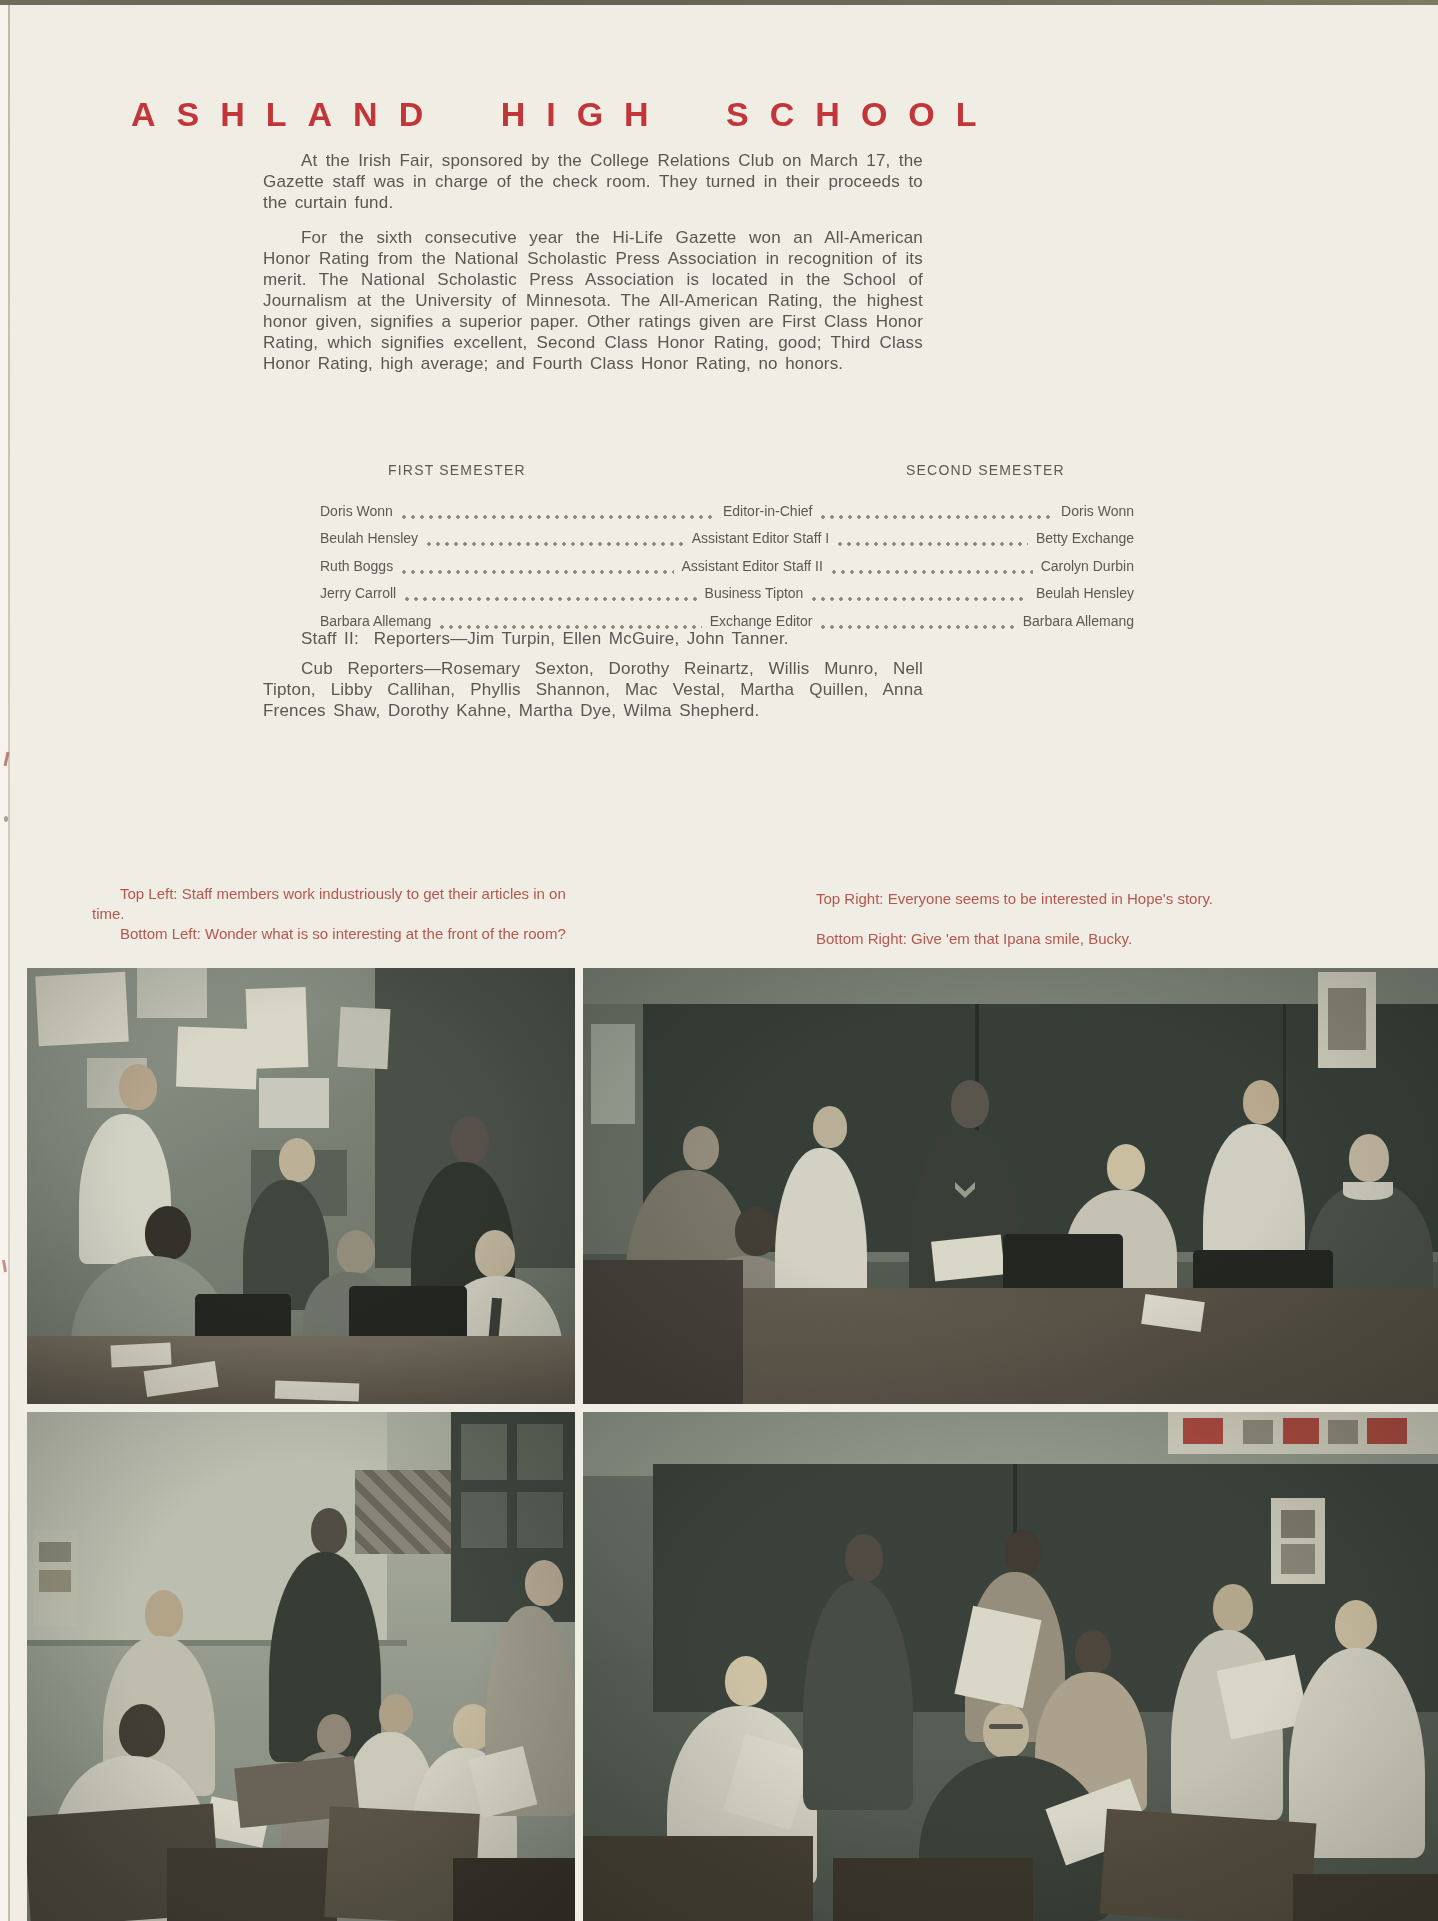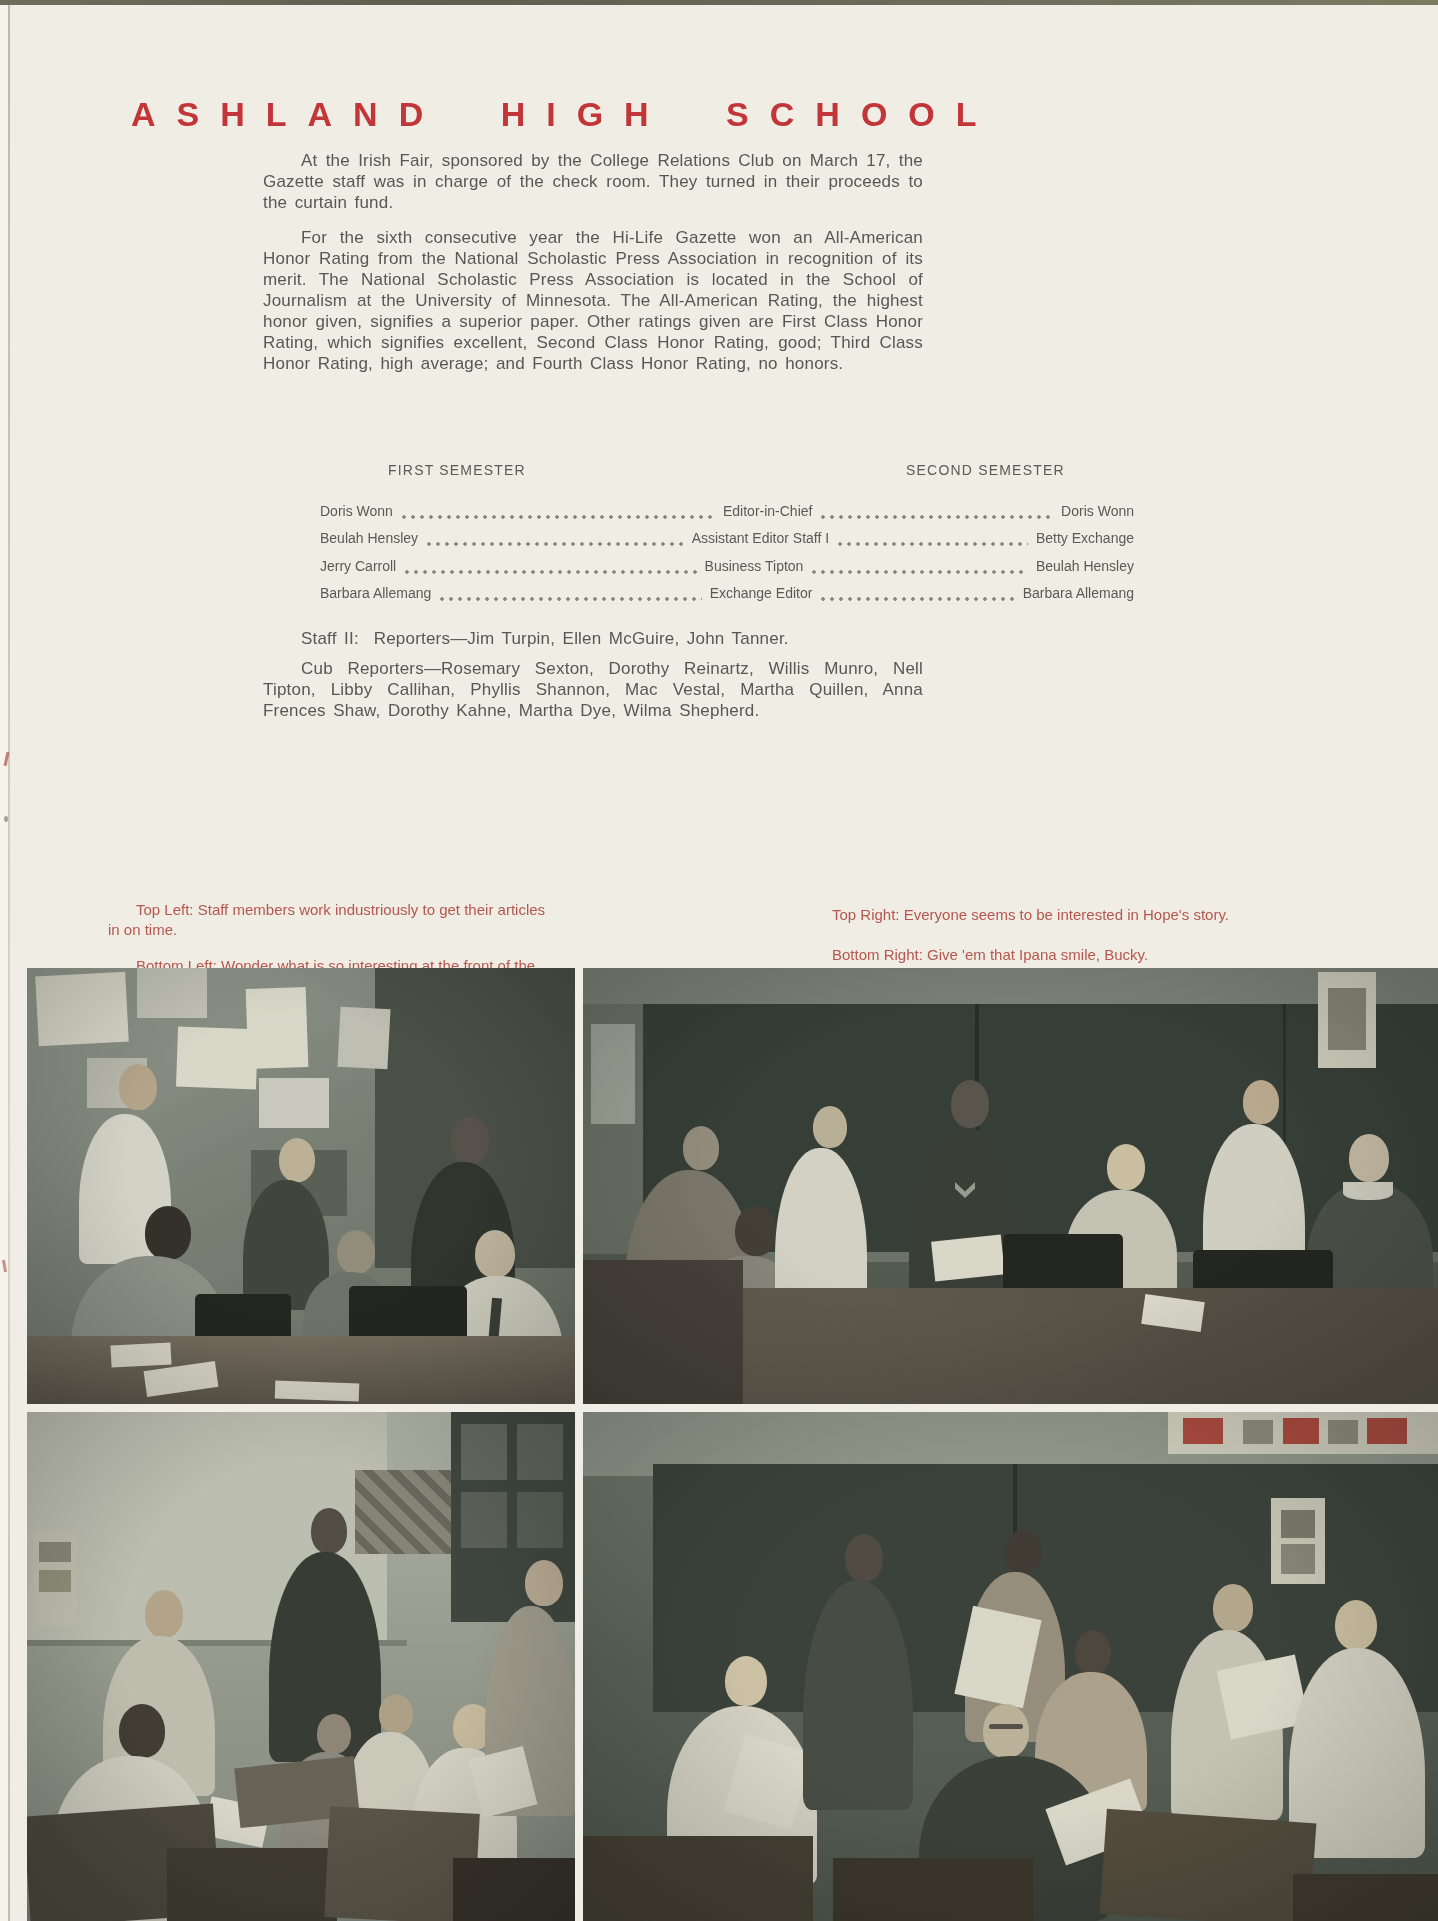--- a/index.html
+++ b/index.html
@@ -32,21 +32,21 @@
     background-size:9px 15px;background-repeat:repeat-x;}
   .leader.l{flex:1.35;}
   .leader.r{flex:1;}
   .nm,.role{white-space:nowrap;padding-bottom:1px;}
   
   .staff-lists{position:absolute;left:263px;top:628px;width:660px;}
   .sl{margin:0 0 9px;text-align:left;}
   .cub1{margin-bottom:20px;}
   
   .caps{position:absolute;color:#b5574f;font-size:15px;line-height:20px;}
-  .caps p{margin:16px;text-indent:28px;}
+  .caps p{margin:0;text-indent:28px;}
   .caps-left{left:92px;top:884px;width:478px;}
   .caps-right{left:816px;top:889px;width:460px;}
   .caps-right p{text-indent:0;margin-bottom:20px;white-space:nowrap;}
   
   .photo{position:absolute;overflow:hidden;background:#7b8277;}
   .photo::after{content:"";position:absolute;inset:0;pointer-events:none;
     background:radial-gradient(ellipse at 50% 45%,rgba(70,80,70,.06) 45%,rgba(18,24,18,.28) 100%);}
   .e{position:absolute;}
   .head{border-radius:50% 50% 46% 46%;}
   .torso{border-radius:48% 48% 8% 8% / 60% 60% 6% 6%;}
@@ -83,20 +83,27 @@
       <span class="role">Editor-in-Chief</span>
       <span class="leader r"></span>
       <span class="nm">Doris Wonn</span>
     </div>
     <div class="srow">
       <span class="nm">Beulah Hensley</span>
       <span class="leader l"></span>
       <span class="role">Assistant Editor Staff I</span>
       <span class="leader r"></span>
       <span class="nm">Betty Exchange</span>
+    </div>
+    <div class="srow">
+      <span class="nm">Ruth Boggs</span>
+      <span class="leader l"></span>
+      <span class="role">Assistant Editor Staff II</span>
+      <span class="leader r"></span>
+      <span class="nm">Carolyn Durbin</span>
     </div>
     <div class="srow">
       <span class="nm">Jerry Carroll</span>
       <span class="leader l"></span>
       <span class="role">Business Tipton</span>
       <span class="leader r"></span>
       <span class="nm">Beulah Hensley</span>
     </div>
     <div class="srow">
       <span class="nm">Barbara Allemang</span>

